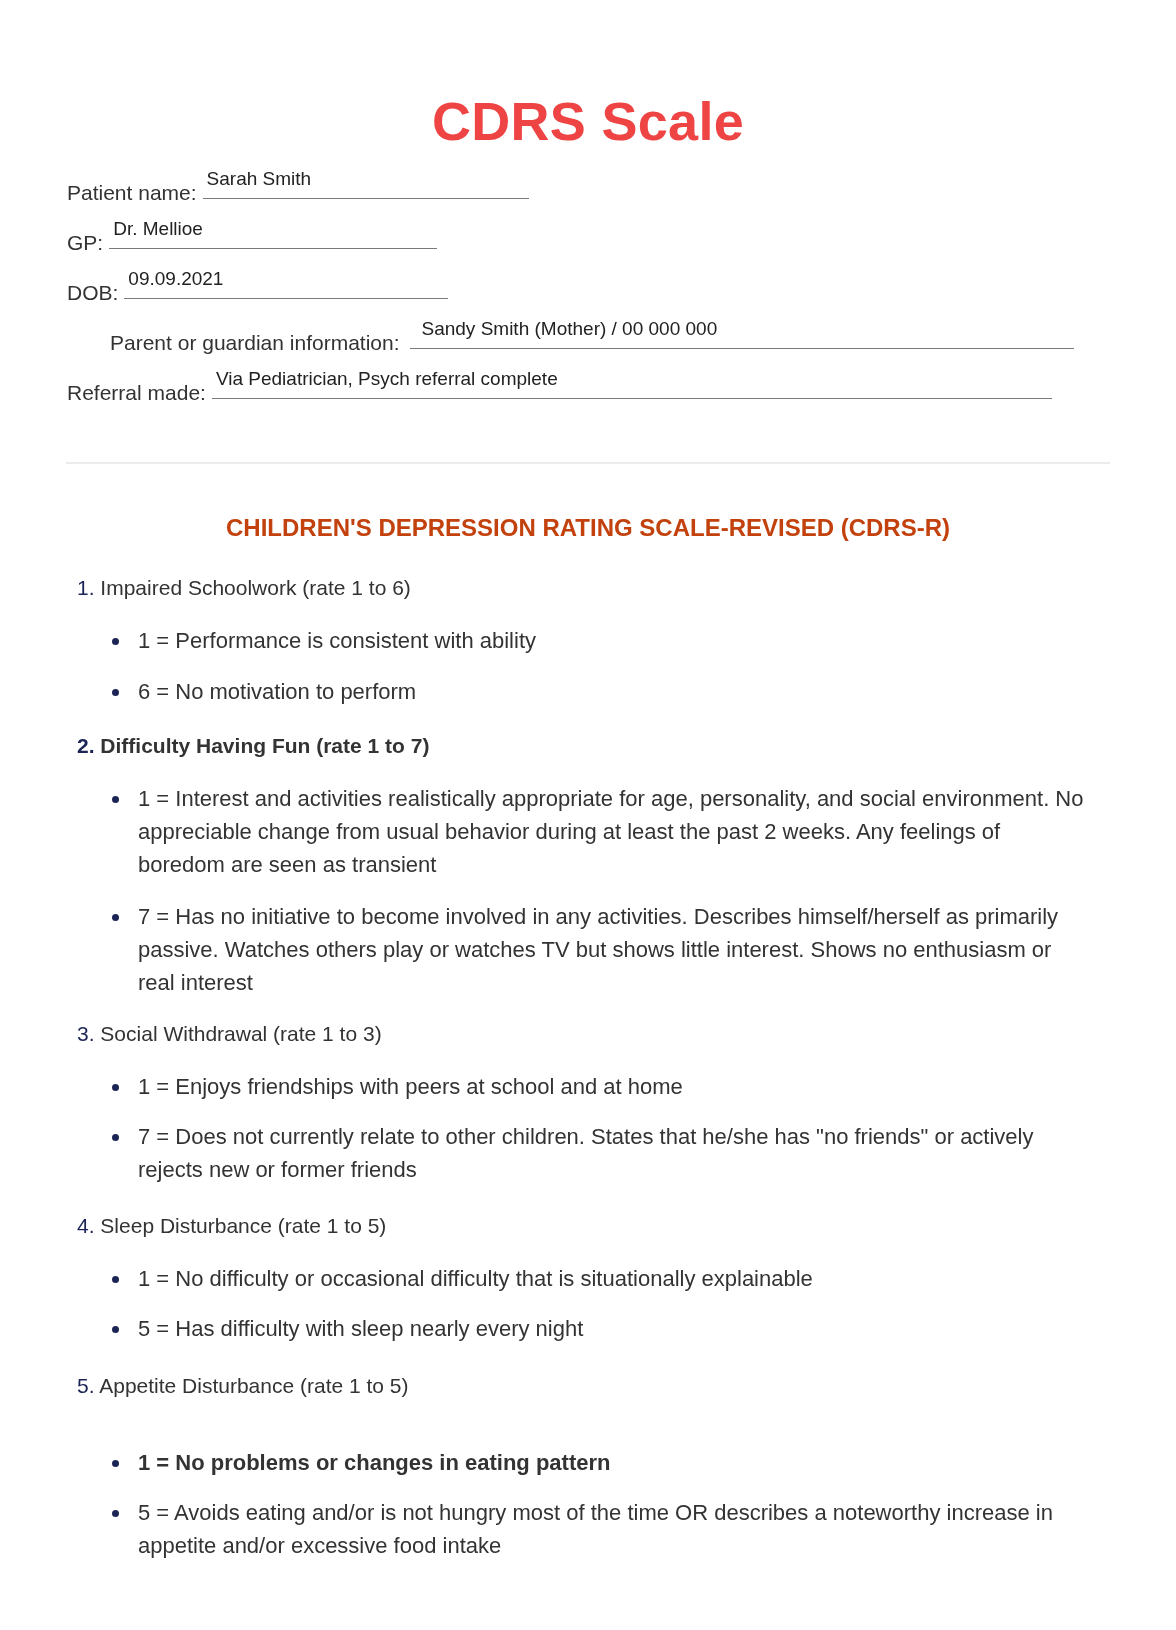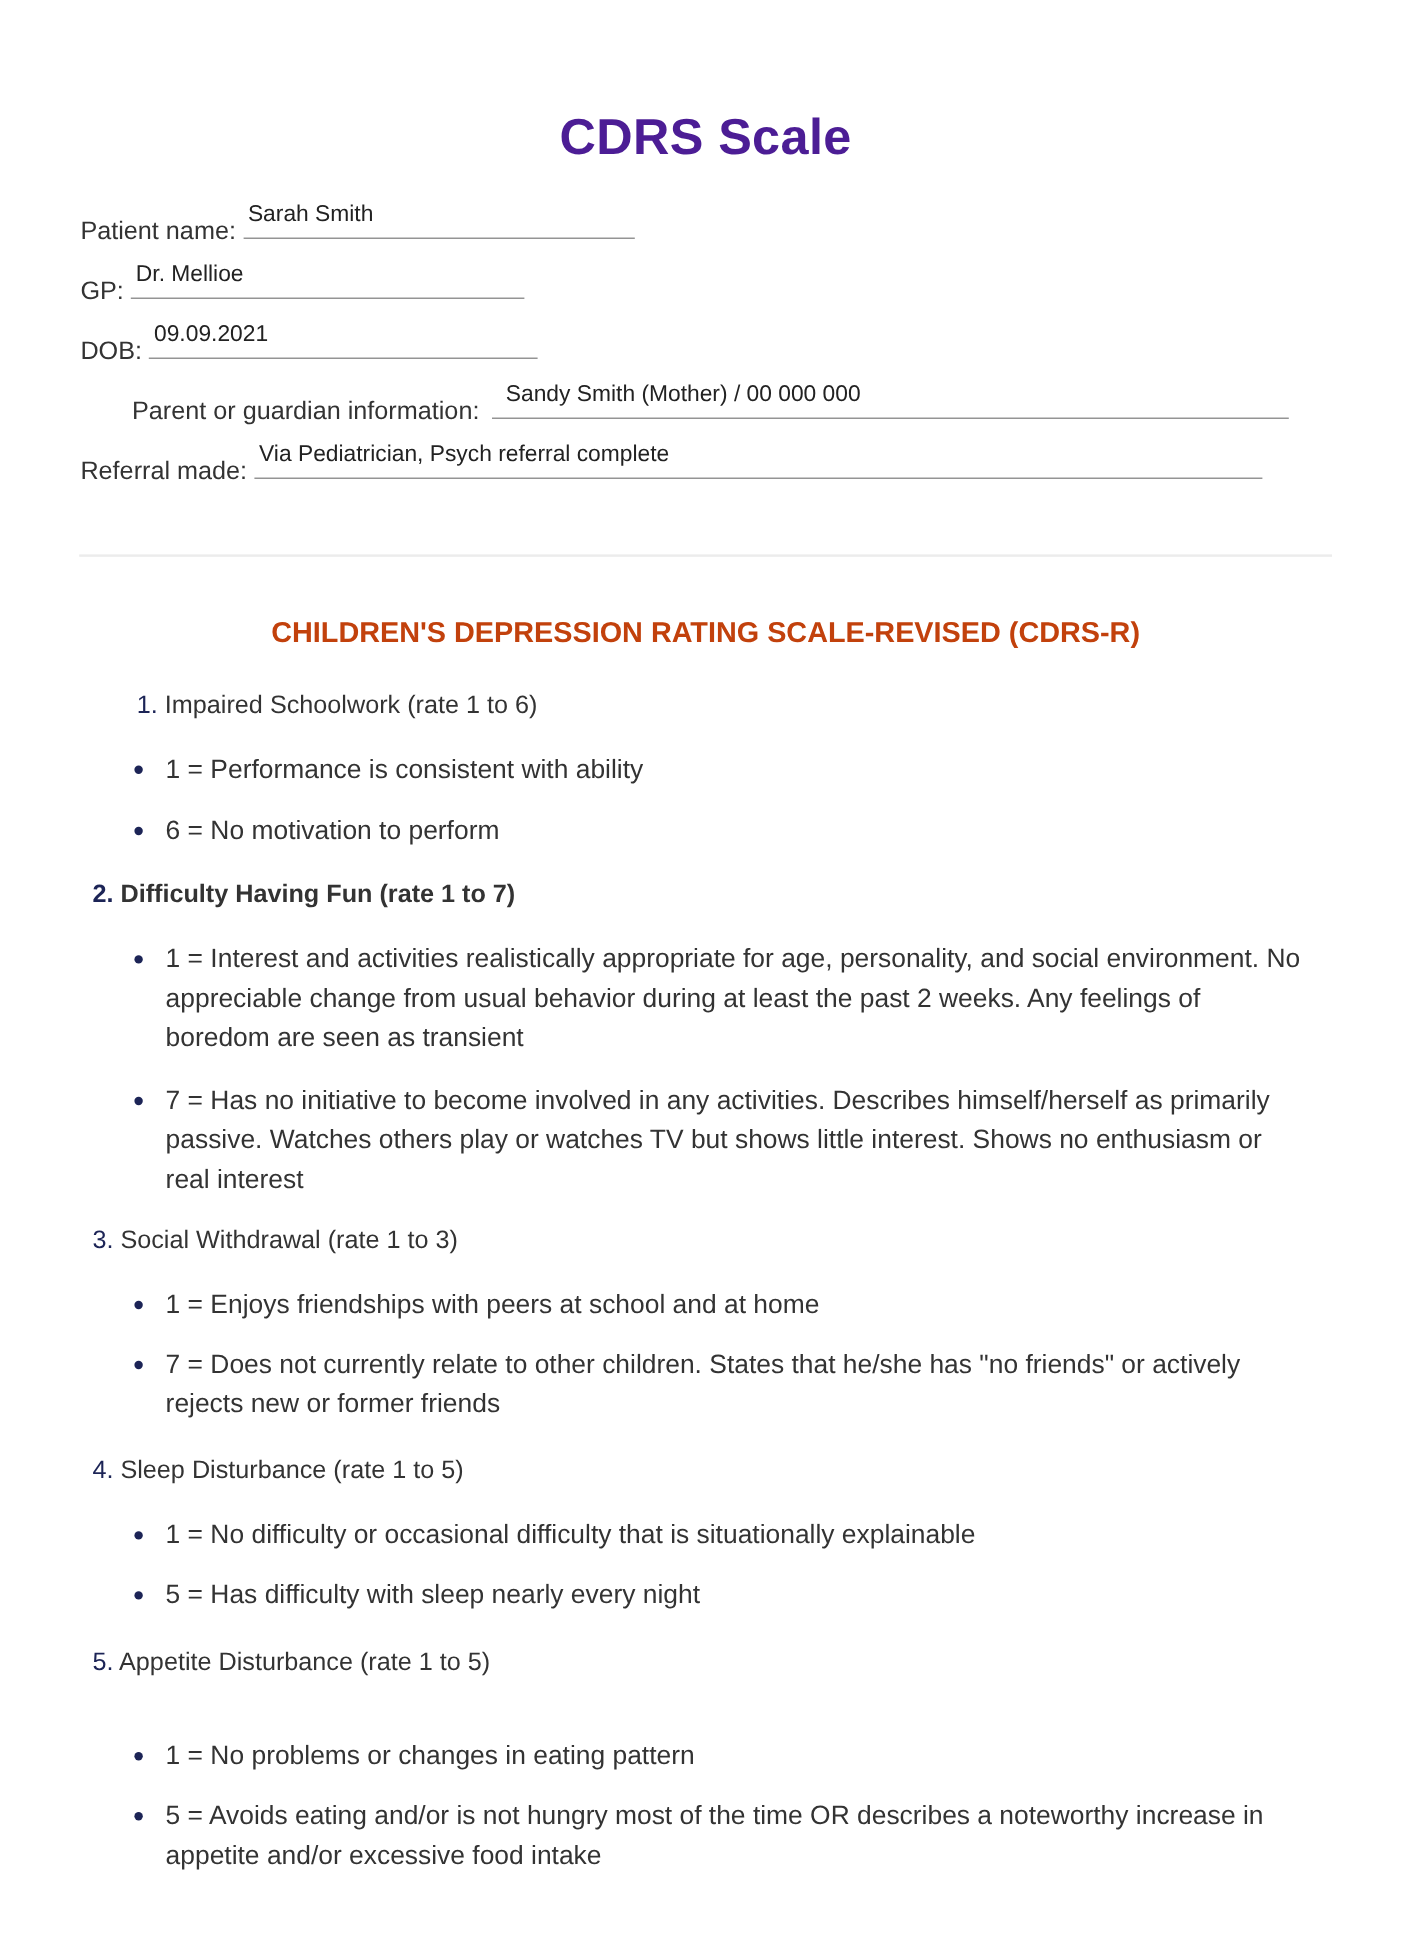--- a/index.html
+++ b/index.html
@@ -2,21 +2,21 @@
 <html><head>
 <meta charset="utf-8">
 <style>
   html, body { margin: 0; padding: 0; background: #ffffff; }
   body {
     width: 1176px; height: 1630px; position: relative; overflow: hidden;
     font-family: "Liberation Sans", sans-serif; color: #2b2b2b;
   }
   .title {
     position: absolute; left: 0; width: 1176px; top: 90px;
-    text-align: center; font-weight: bold; font-size: 42px; color: #4c1d95;
+    text-align: center; font-weight: bold; font-size: 54px; color: #ef4444;
     letter-spacing: 0.3px;
   }
   .field { position: absolute; left: 67px; font-size: 21px; color: #333; white-space: nowrap; }
   .field .label { position: relative; top: 6px; }
   .field .line {
     display: inline-block; position: relative; border-bottom: 1.5px solid #7a7a7a;
     padding-left: 4px; margin-left: 6px; height: 26px; vertical-align: bottom;
   }
   .field .val { font-size: 19px; color: #222; position: relative; top: -6px; }
   .divider { position: absolute; left: 66px; width: 1044px; top: 462px; height: 2px; background: #ececec; }
@@ -57,21 +57,21 @@
 <div class="field" style="top:372px;">
   <span class="label">Referral made:</span><span class="line" style="width:836px;"><span class="val">Via Pediatrician, Psych referral complete</span></span>
 </div>
 
 <div class="divider"></div>
 
 <div class="subtitle">CHILDREN'S DEPRESSION RATING SCALE-REVISED (CDRS-R)</div>
 
 <div class="items">
 
-  <div class="item-head" style="top:576px;margin-left:37px;">
+  <div class="item-head" style="top:576px;">
     <span class="num">1.</span>
     <span>Impaired Schoolwork (rate 1 to 6)</span>
   </div>
   <div class="bullet" style="top:624px;">
     <span class="dot"></span>
     <span class="txt">1 = Performance is consistent with ability</span>
   </div>
   <div class="bullet" style="top:675px;">
     <span class="dot"></span>
     <span class="txt">6 = No motivation to perform</span>
@@ -113,21 +113,21 @@
   </div>
   <div class="bullet" style="top:1312px;">
     <span class="dot"></span>
     <span class="txt">5 = Has difficulty with sleep nearly every night</span>
   </div>
 
   <div class="item-head" style="top:1374px;">
     <span class="num">5.</span>
     <span>Appetite Disturbance (rate 1 to 5)</span>
   </div>
-  <div class="bullet" style="top:1446px;">
+  <div class="bullet" style="top:1446px;font-weight:bold;">
     <span class="dot"></span>
     <span class="txt">1 = No problems or changes in eating pattern</span>
   </div>
   <div class="bullet" style="top:1496px;">
     <span class="dot"></span>
     <span class="txt">5 = Avoids eating and/or is not hungry most of the time OR describes a noteworthy increase in appetite and/or excessive food intake</span>
   </div>
 </div>
 
 </body></html>

